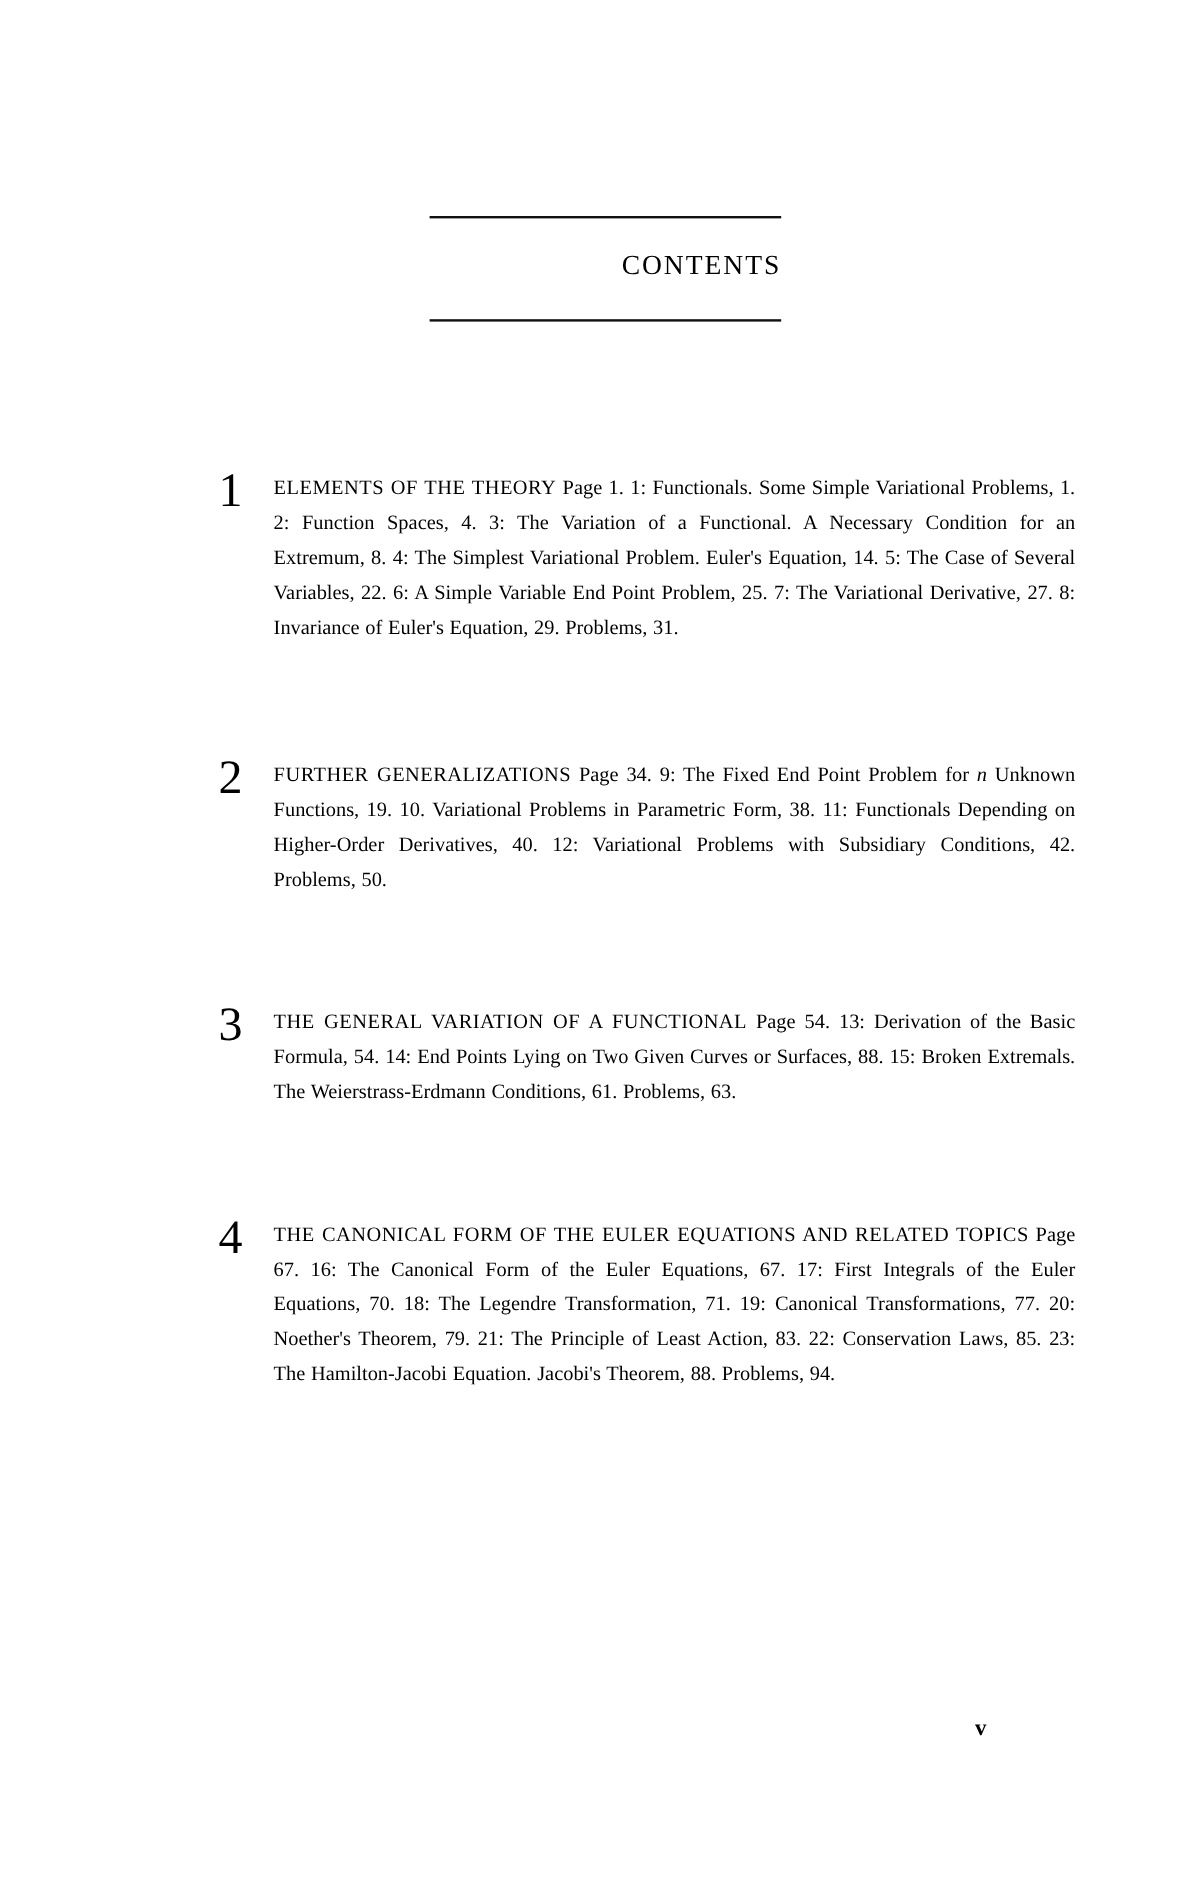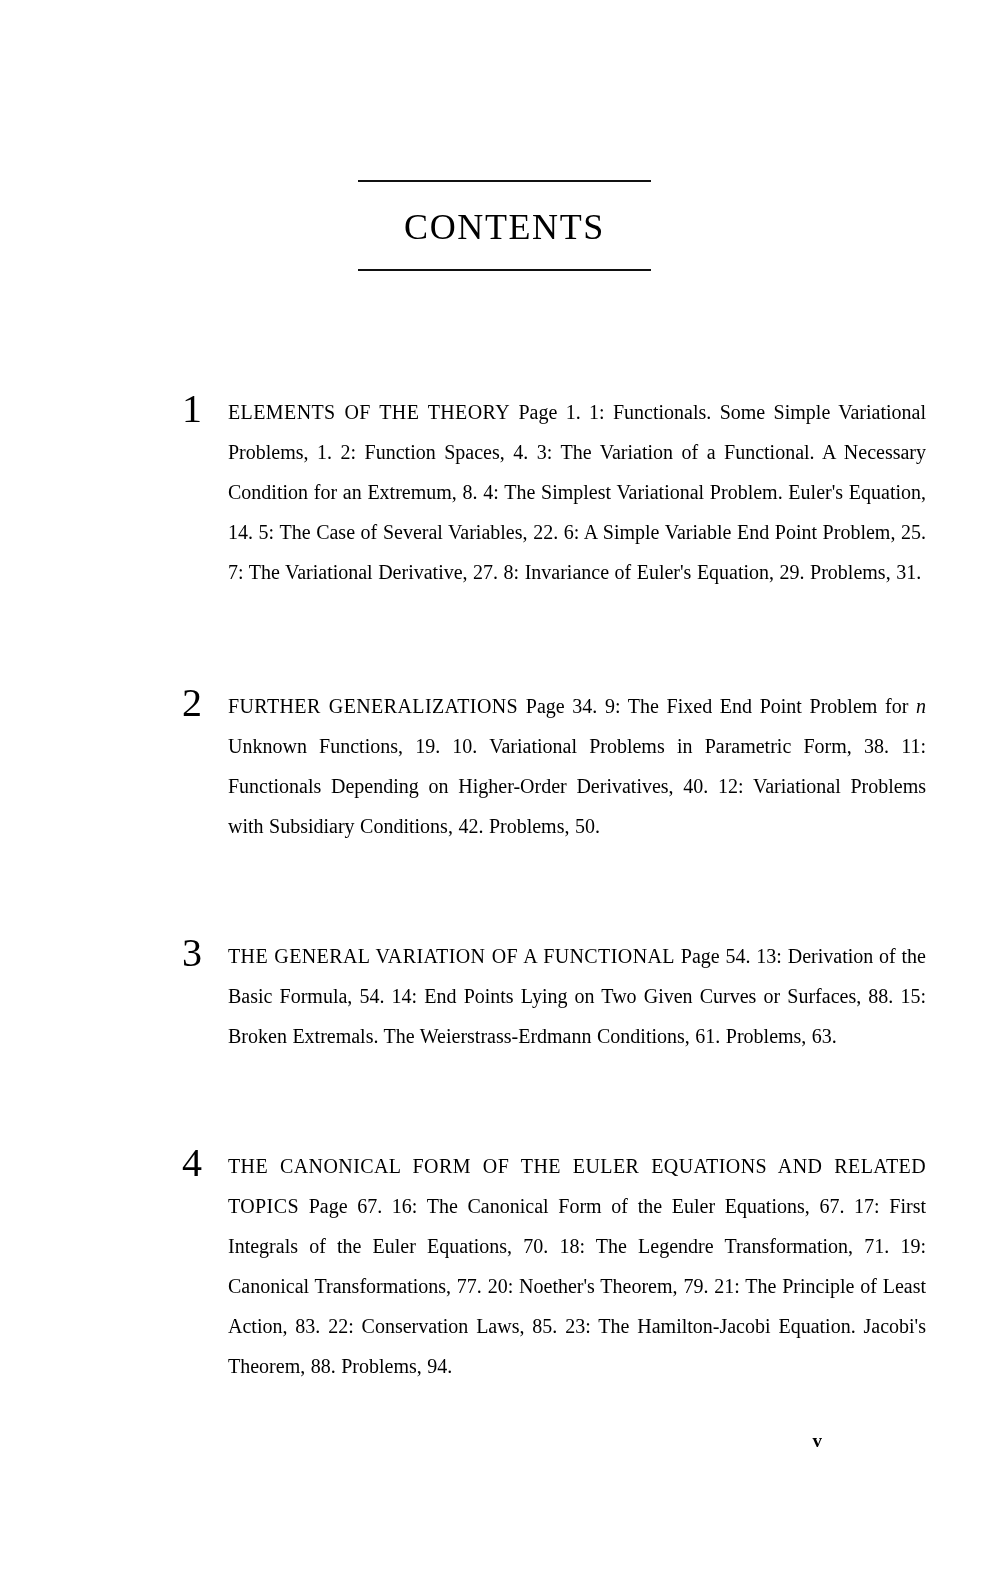--- a/index.html
+++ b/index.html
@@ -32,25 +32,25 @@
   }
   .rule {
     height: 2px;
     background: #111111;
     width: 100%;
   }
   .rule-top { margin-bottom: 0; }
   .rule-bottom { margin-top: 0; }
   .contents-title {
     font-family: "Liberation Serif", "DejaVu Serif", serif;
-    font-size: 36px;
+    font-size: 23px;
     letter-spacing: 1.6px;
-    text-align: center;
+    text-align: right;
     line-height: 1;
-    padding: 27px 0 24px 0;
+    padding: 27px 0 34px 0;
     white-space: nowrap;
     font-weight: 400;
   }
 
   
   .toc {
     position: absolute;
     left: 0;
     top: 392px;
     width: 1000px;
@@ -69,25 +69,25 @@
     width: 40px;
     text-align: center;
     font-size: 40px;
     line-height: 40px;
     font-weight: 400;
     font-family: "Liberation Serif", "DejaVu Serif", serif;
   }
 
   .chapter-body {
     margin-left: 228px;
-    margin-right: 74px;
+    margin-right: 104px;
     text-align: justify;
     text-justify: inter-word;
-    font-size: 20px;
-    line-height: 40px;
+    font-size: 17px;
+    line-height: 29px;
     word-spacing: 0.5px;
   }
   .chapter-body .heading {
     text-transform: uppercase;
     letter-spacing: 0.4px;
   }
   .chapter-body i { font-style: italic; }
 
   
   .gap-1 { height: 66px; }

